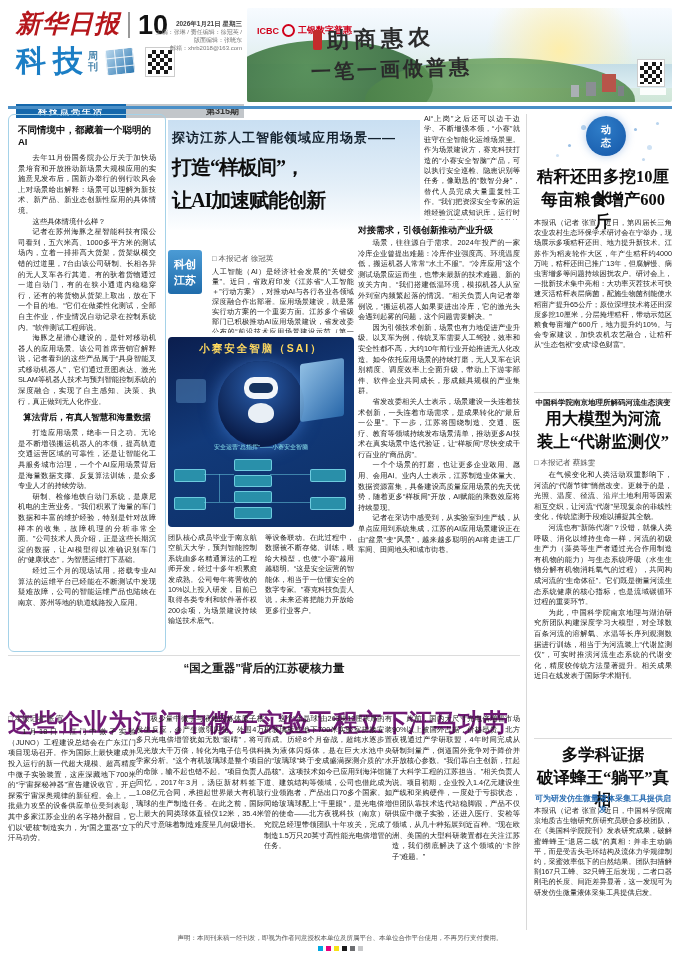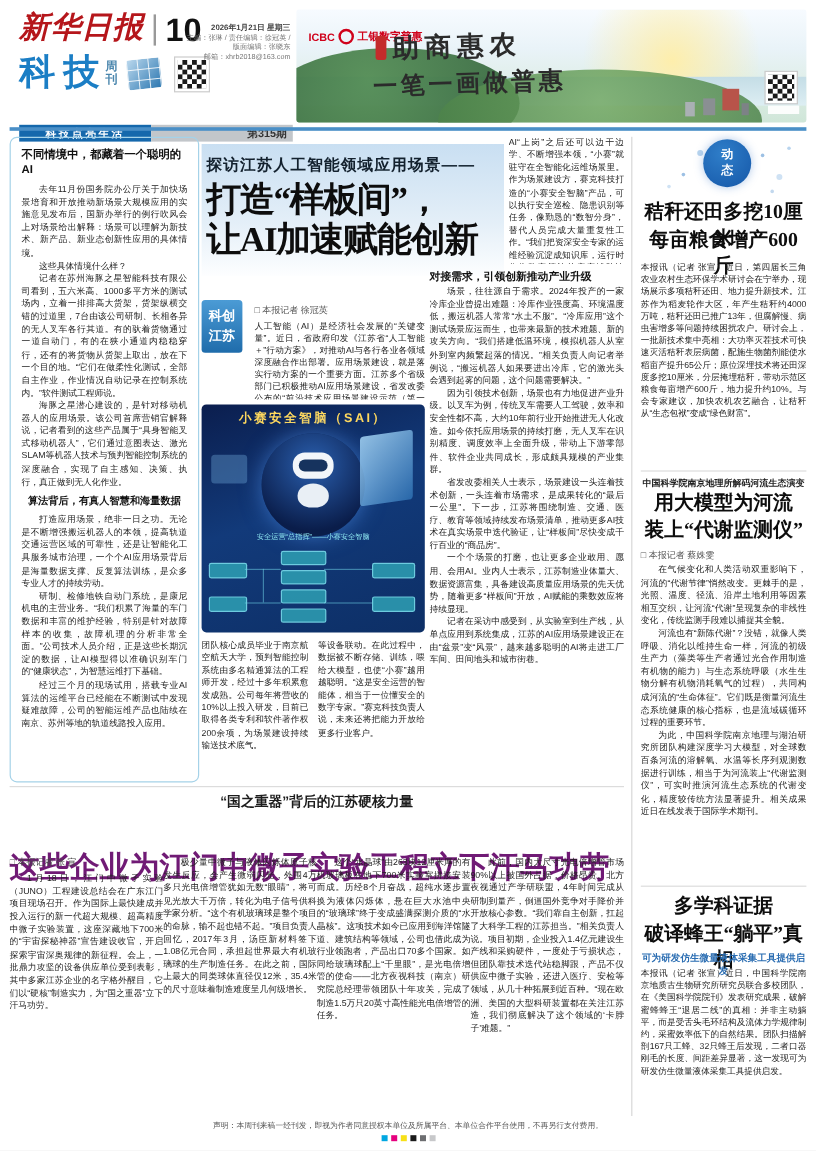--- a/index.html
+++ b/index.html
@@ -62,21 +62,21 @@
   .left-box{left:8px;top:114px;width:158px;height:538px;border:1px solid #a5d2e8;border-radius:6px;
             padding:7px 9px;box-sizing:border-box;}
   .lb-title{font-weight:700;font-size:9.5px;line-height:12px;color:#111;margin:2px 0 5px;}
   .p{font-size:7.3px;line-height:10.6px;color:#222;text-align:justify;text-indent:2em;}
   .lb-sub{font-weight:700;font-size:8.5px;text-align:center;margin:5px 0 4px;color:#111;}
 
   
   .headline-block{left:168px;top:120px;width:252px;height:110px;
                   background:linear-gradient(180deg,#c9dff2 0%,#e4eff8 60%,#fdfeff 100%);}
   .kicker{font-weight:700;font-size:13px;color:#13212e;margin:9px 0 4px 4px;letter-spacing:1px;}
-  .h1{font-family:"Liberation Serif","DejaVu Serif",serif;font-weight:900;font-size:29px;line-height:33px;
+  .h1{font-family:"Liberation Serif","DejaVu Serif",serif;font-weight:900;font-size:20px;line-height:33px;
       color:#0d0d0d;margin-left:4px;letter-spacing:-1px;}
   .sci-label{left:168px;top:250px;width:34px;height:44px;border-radius:3px;text-align:center;
              background:linear-gradient(180deg,#4b9bd5,#1f6cab);color:#fff;font-weight:700;
              font-size:11px;line-height:16px;padding-top:6px;box-sizing:border-box;}
   .byline{font-size:7.5px;color:#555;}
   .f-byline{left:212px;top:254px;}
   .lede{left:212px;top:267px;width:142px;height:66px;font-size:7.2px;line-height:10px;}
 
   .ill{left:168px;top:337px;width:186px;height:190px;border-radius:4px;overflow:hidden;
        background:linear-gradient(160deg,#0b1e4e,#123a7a 45%,#0d2f66);}

